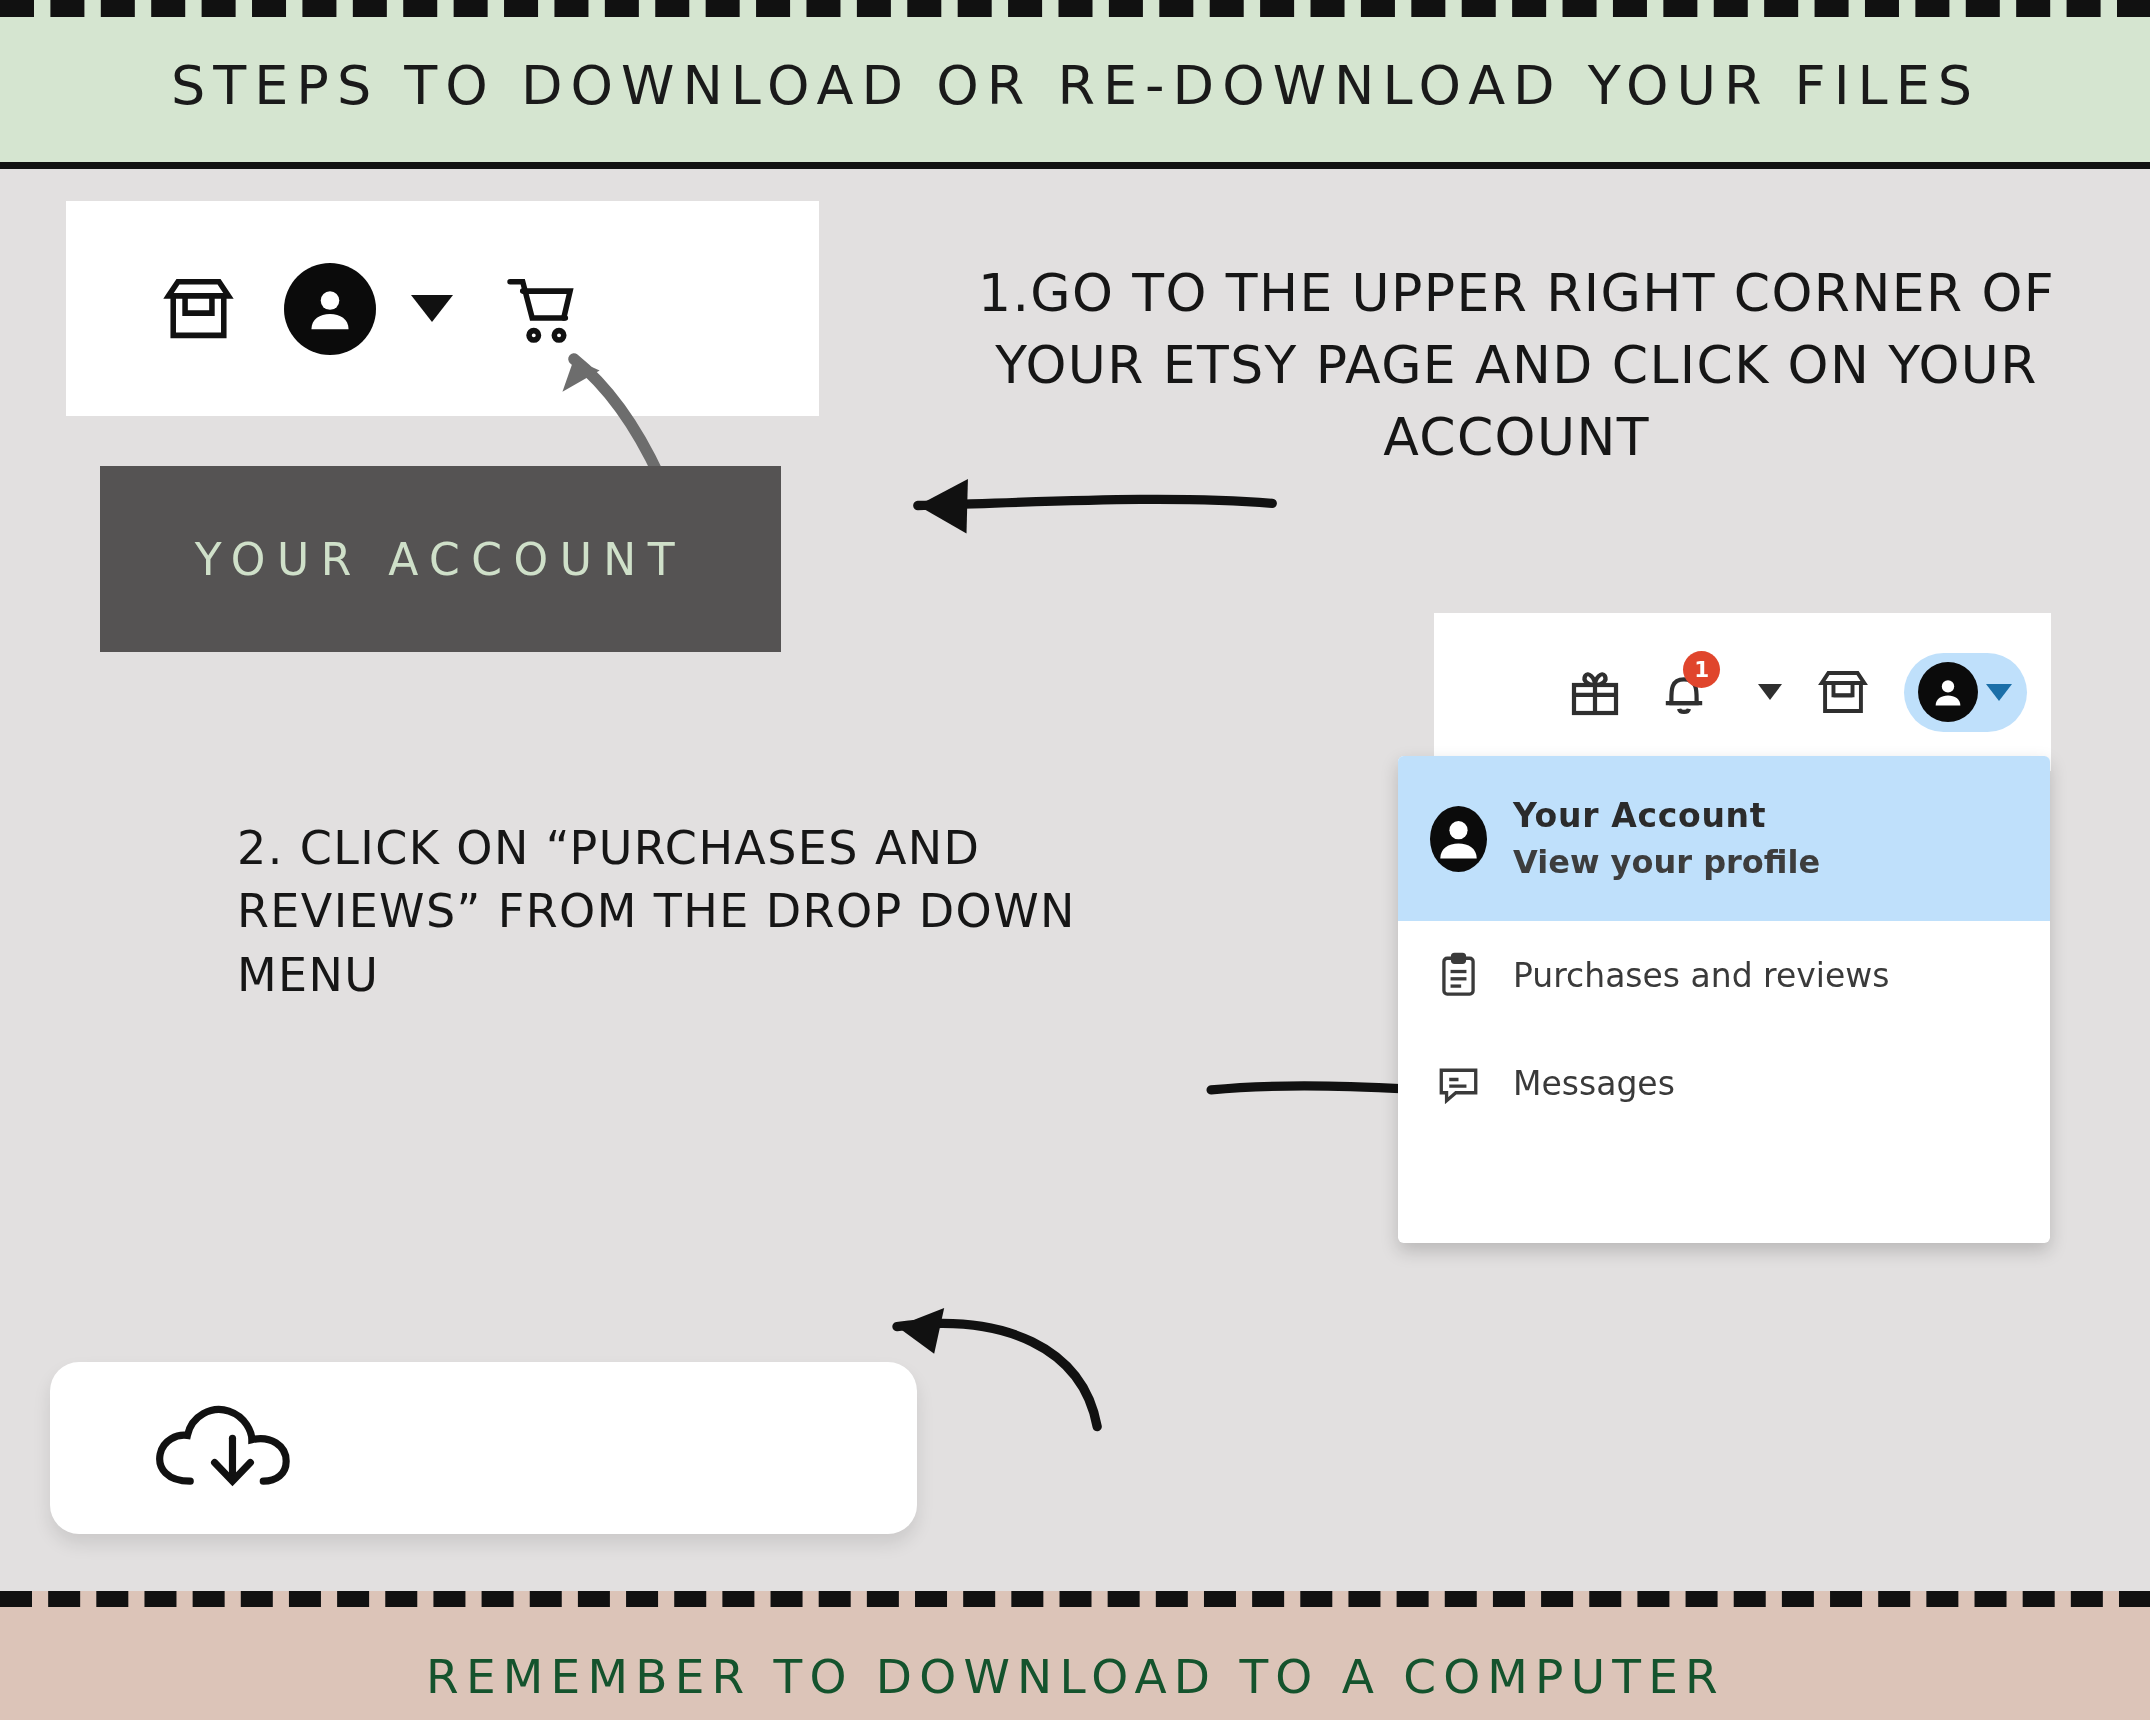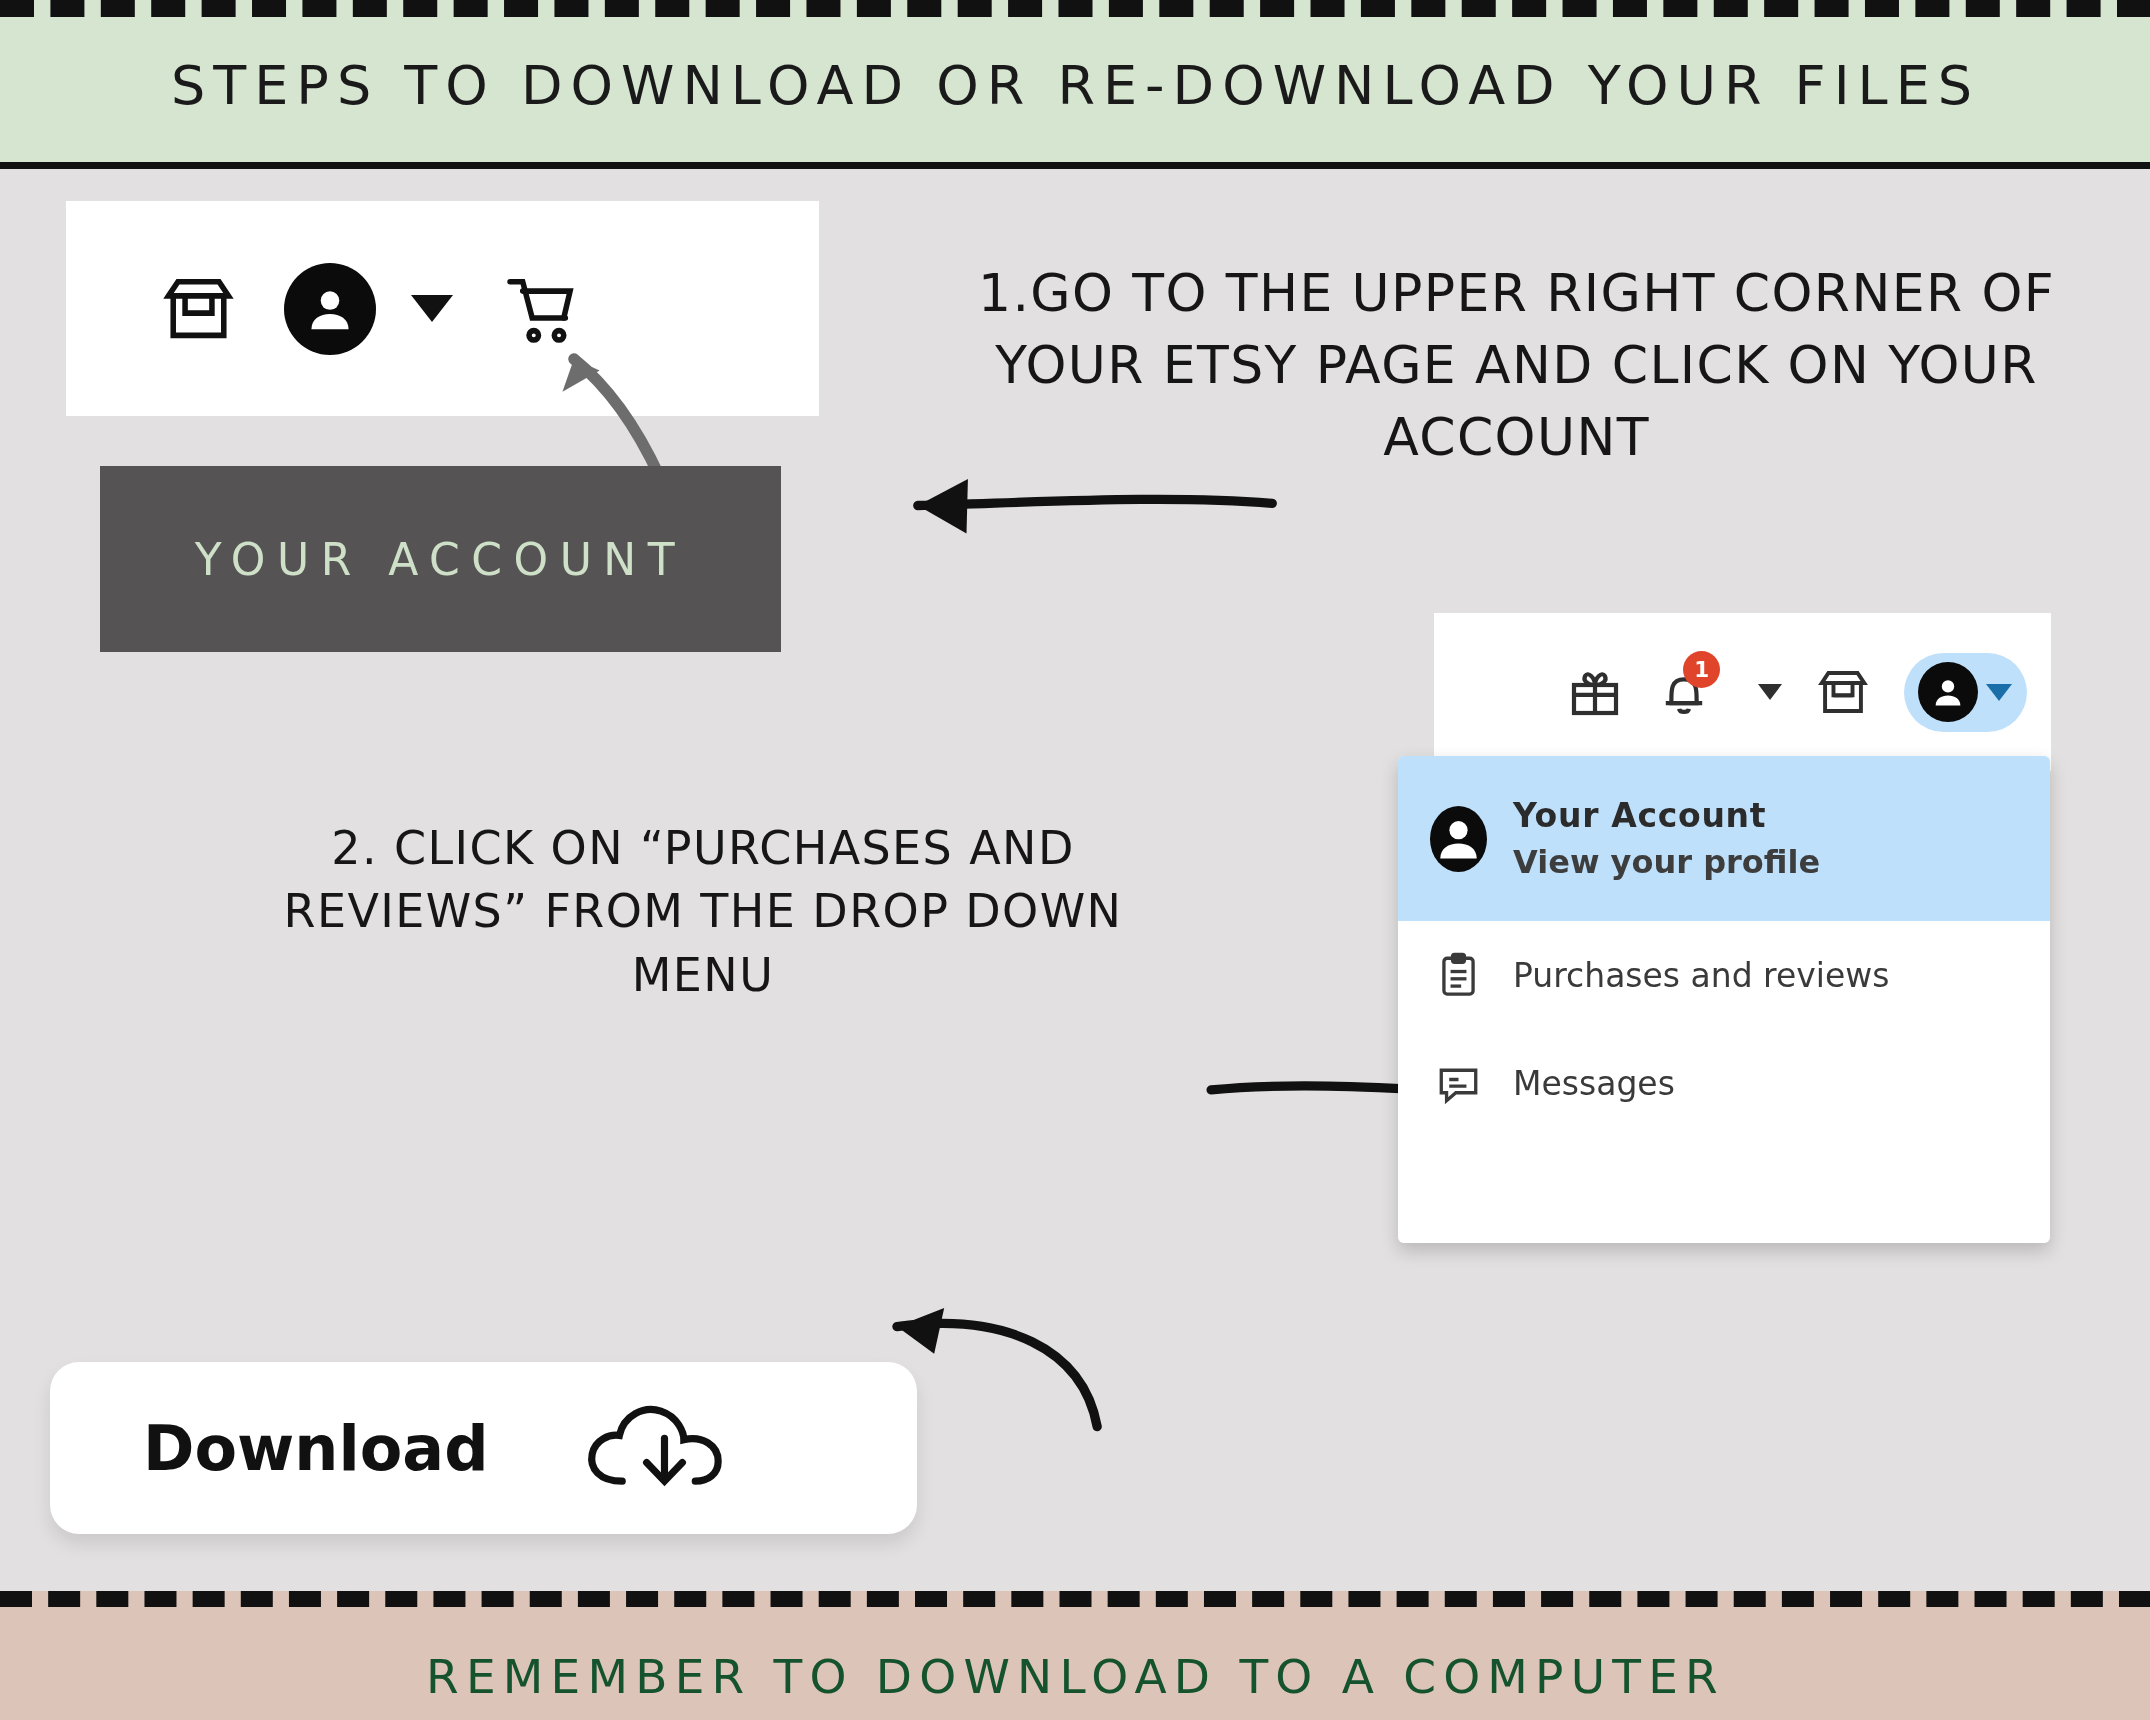--- a/index.html
+++ b/index.html
@@ -90,21 +90,21 @@
   
   .step-text {
     position: absolute;
     color: #161616;
     font-size: 52px;
     line-height: 1.38;
     letter-spacing: 1.4px;
     text-transform: uppercase;
   }
   #step1-text { left: 925px; top: 258px; width: 1183px; text-align: center; }
-  #step2-text { left: 237px; top: 817px; width: 932px; text-align: center; font-size: 46px; }
+  #step2-text { left: 237px; top: 817px; width: 932px; text-align: left; font-size: 46px; }
   #step3-text { left: 1004px; top: 1355px; width: 1118px; text-align: center; font-size: 46px; }
 
   .arrow-1-long { position: absolute; left: 882px; top: 466px; width: 401px; height: 79px; }
   .arrow-2-long { position: absolute; left: 1204px; top: 1054px; width: 308px; height: 79px; }
   .arrow-3-curve { position: absolute; left: 875px; top: 1298px; width: 237px; height: 143px; }
 
   
   .dropdown-wrap {
     position: absolute; left: 1434px; top: 613px;
     width: 617px; height: 677px;
@@ -335,21 +335,20 @@
       </div>
     </div>
   </div>
 
   <svg class="arrow-3-curve" viewBox="0 0 330 200">
     <path d="M310 180 C290 70 180 20 30 40" stroke="#111" stroke-width="13" fill="none" stroke-linecap="round"></path>
     <path d="M30 40 L96 14 L82 78 Z" fill="#111"></path>
   </svg>
 
   <div class="download-btn">
-    <span class="download-label">Download</span>
     <span class="cloud-icon">
       <svg viewBox="0 0 250 160" fill="none" stroke="#111" stroke-width="10" stroke-linecap="round">
         <path d="M66 126 C34 126 20 108 24 88 C28 68 48 60 62 62 C68 34 96 20 120 28 C144 36 152 58 152 68 C178 62 200 76 200 98 C200 116 186 126 168 126"></path>
         <path d="M125 66 V122"></path>
         <path d="M100 100 L125 126 L150 100"></path>
       </svg>
     </span>
   </div>
 
 

